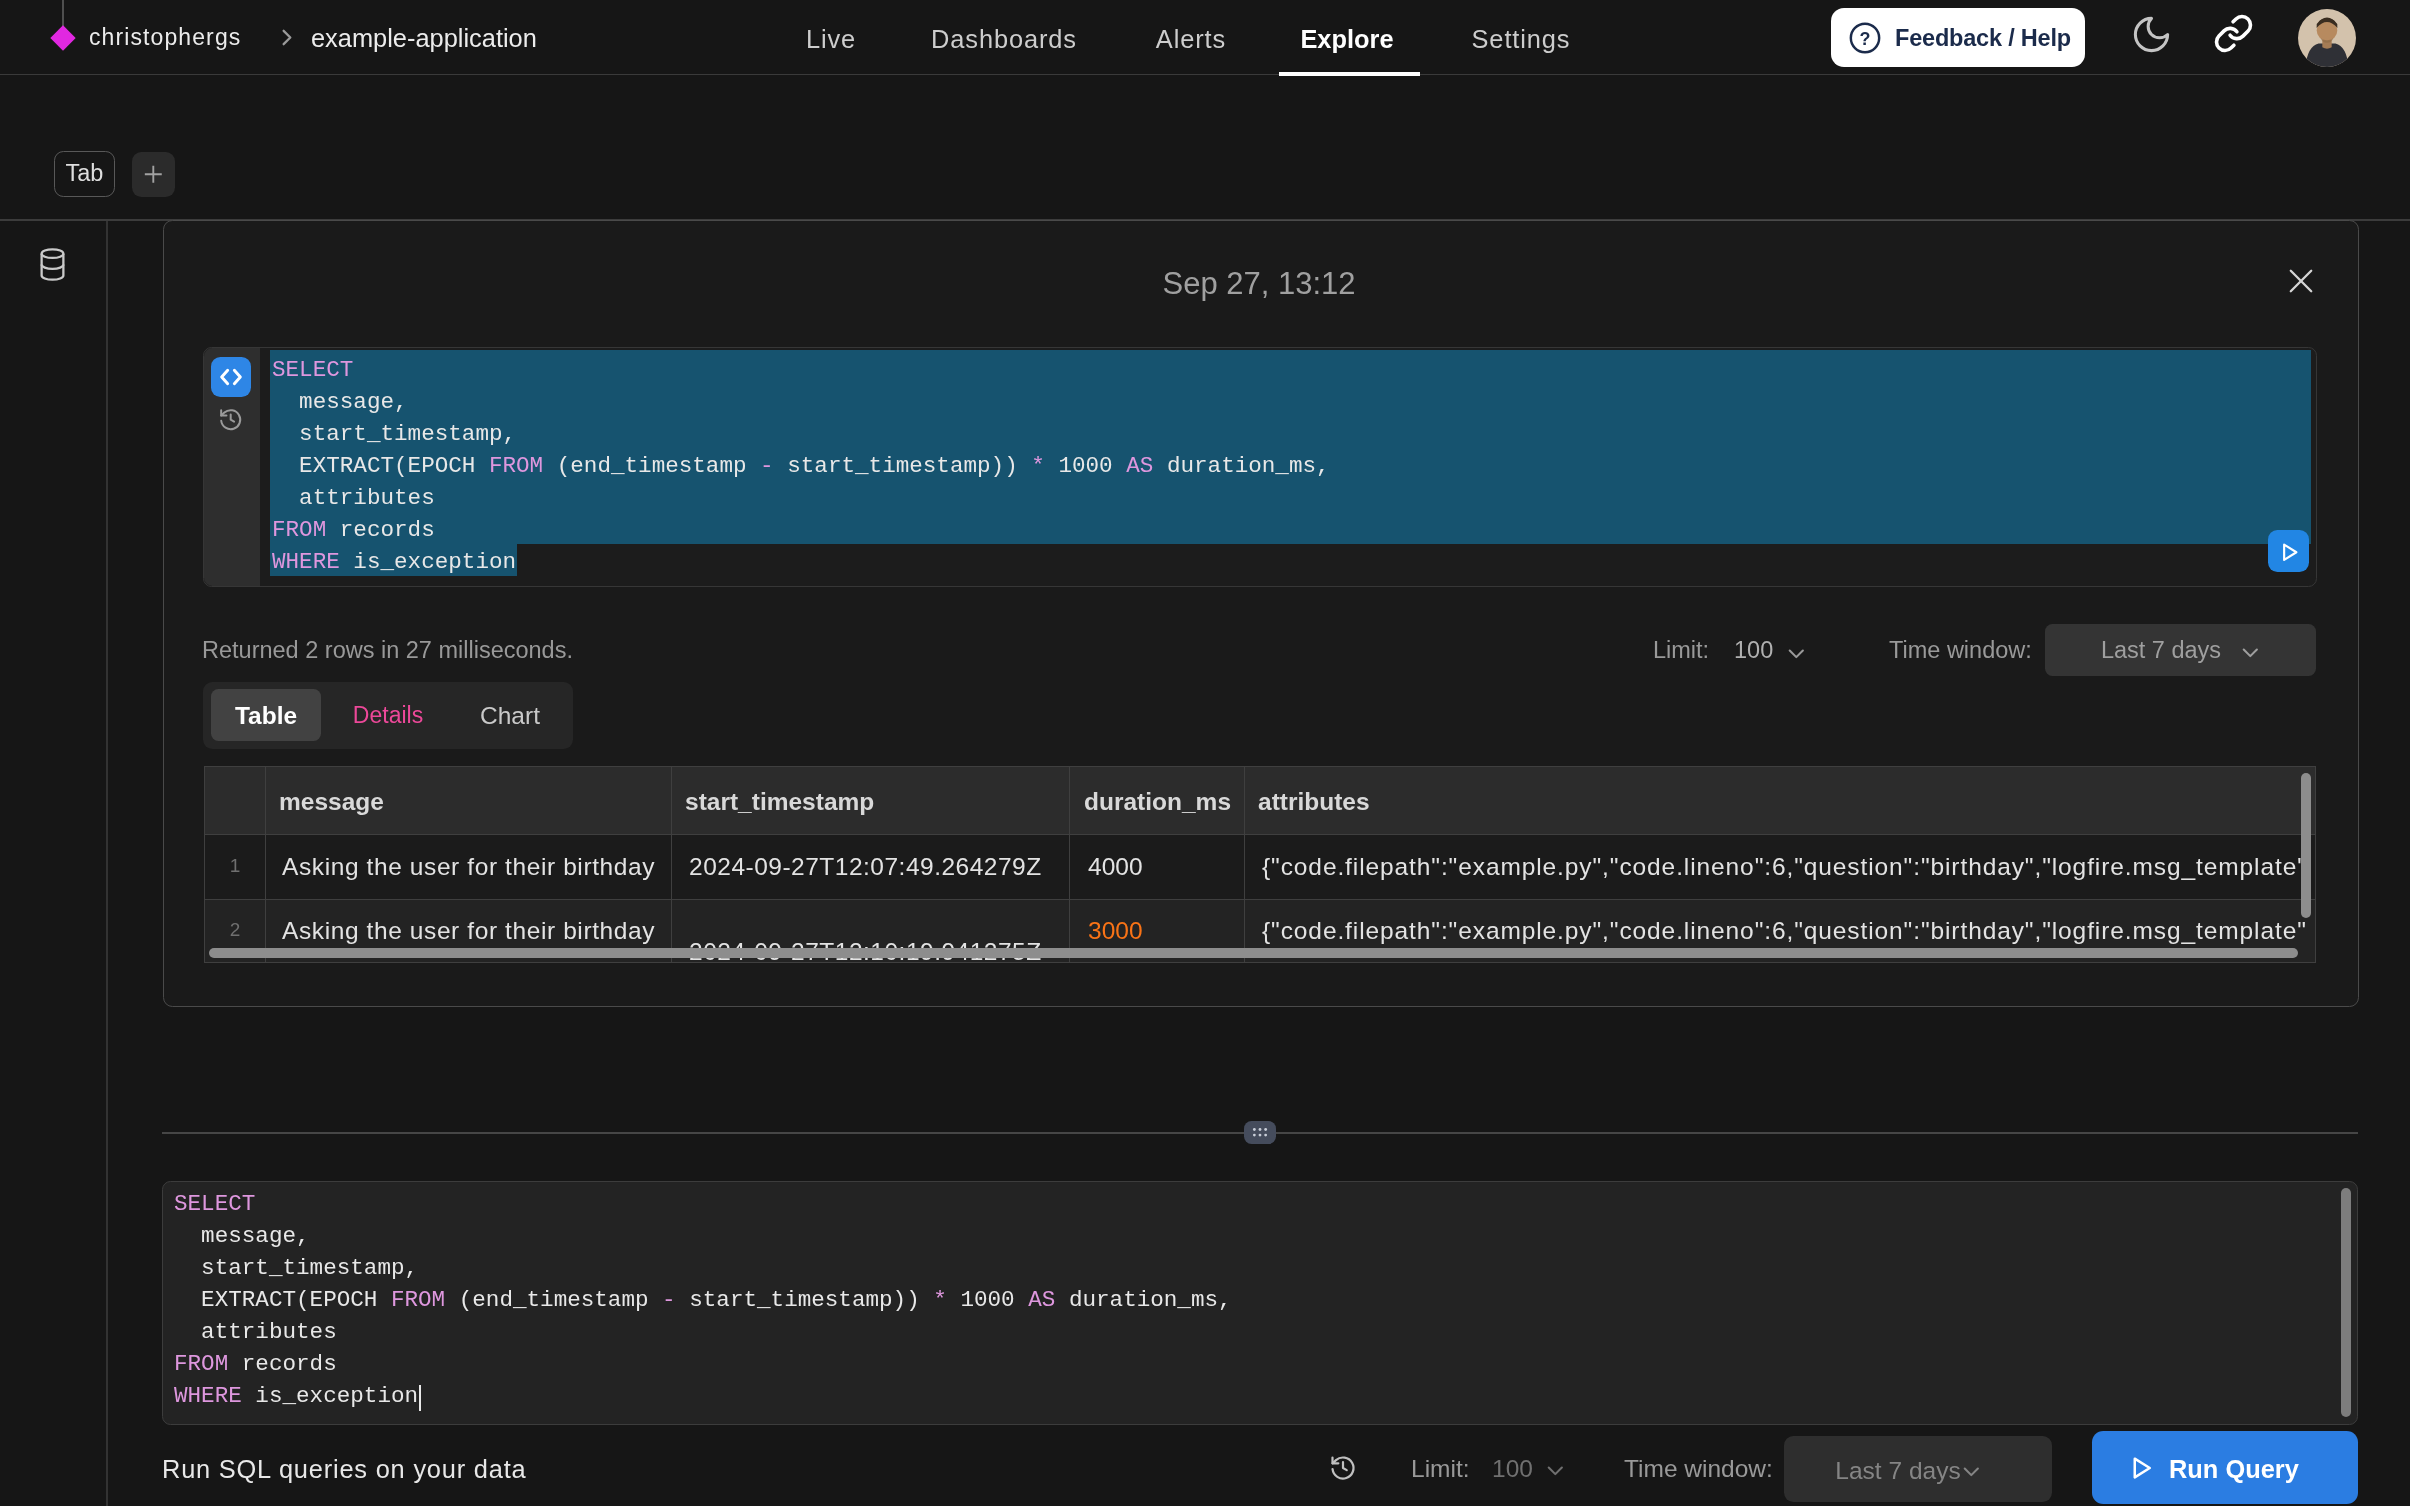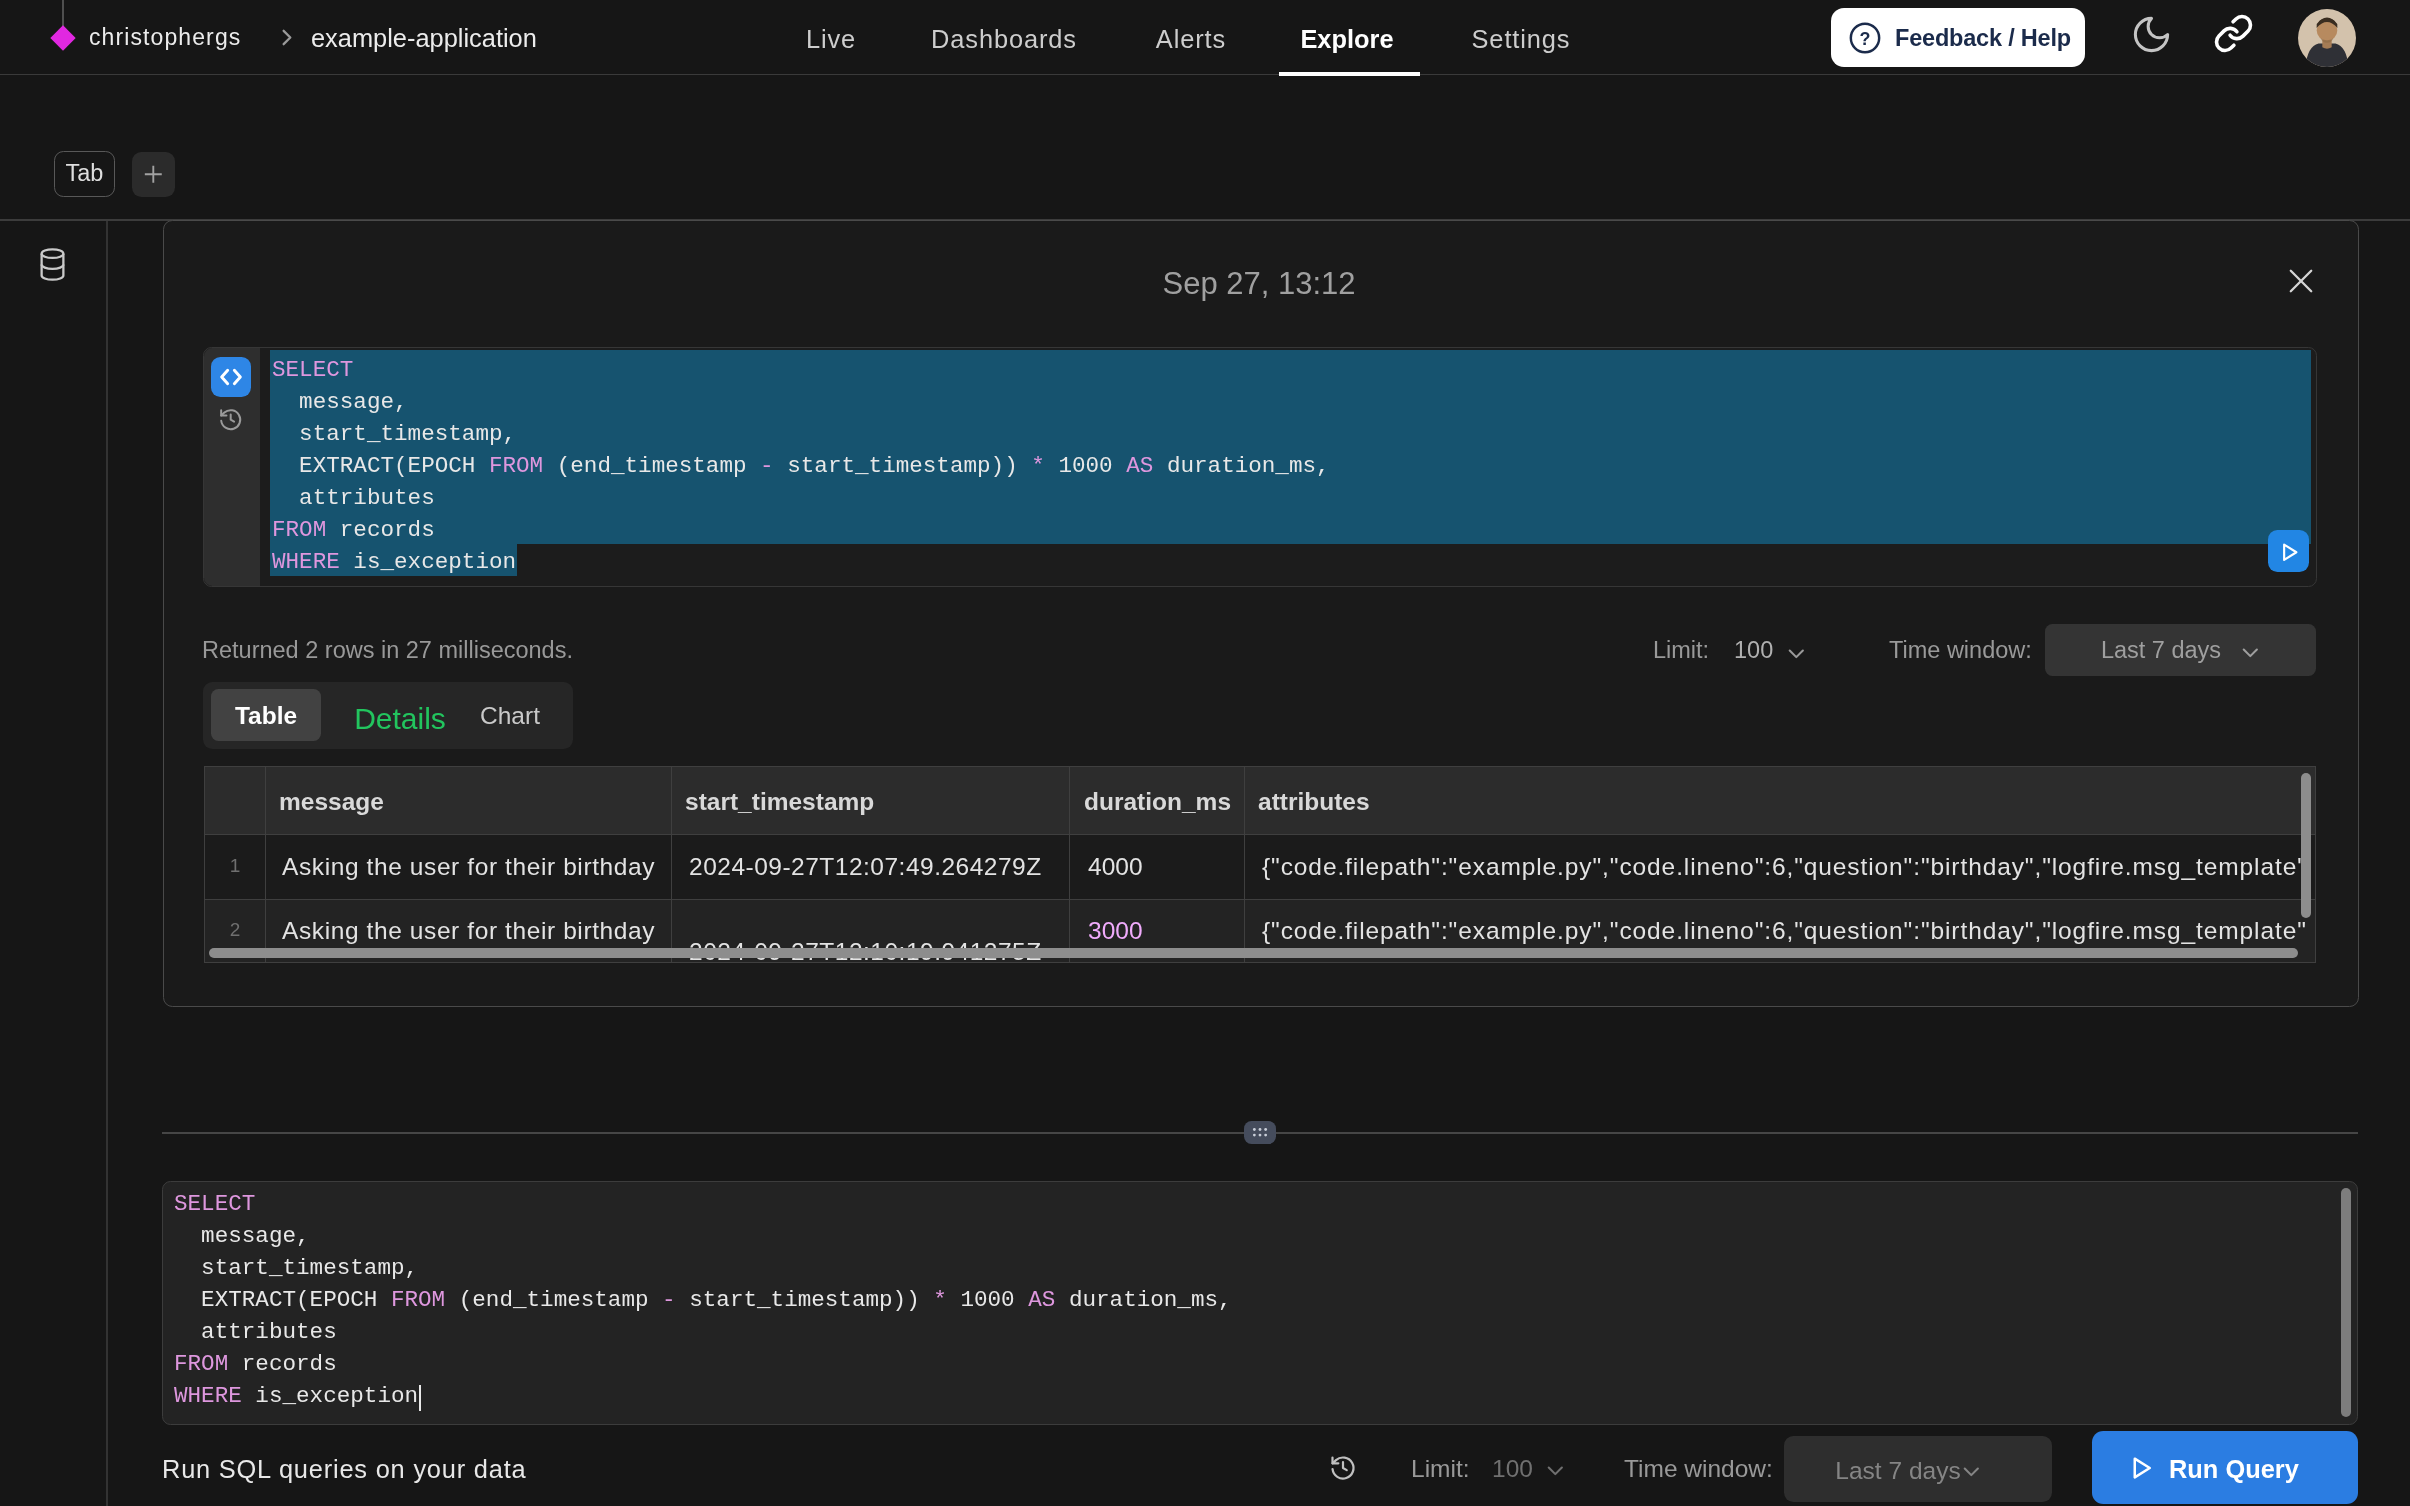--- a/index.html
+++ b/index.html
@@ -123,21 +123,21 @@
 <div class="abs" style="left:1889px;top:637px;font-size:23.5px;color:#999999;">Time window:</div>
 <div class="abs" style="left:2045px;top:624px;width:271px;height:52px;background:#343434;border-radius:7.5px;"></div>
 <div class="abs" style="left:2161px;top:637px;transform:translateX(-50%);font-size:23.5px;color:#9f9f9f;">Last 7 days</div>
 <svg class="abs" style="left:2239px;top:642px;" width="22.6" height="22.6" viewBox="0 0 24 24">
       <path d="M5 8l7 7 7-7" stroke="#9f9f9f" stroke-width="2.2" fill="none" stroke-linecap="round" stroke-linejoin="round"></path>
     </svg>
 
 <div class="abs" style="left:203px;top:682px;width:370px;height:67px;background:#262626;border-radius:9.4px;"></div>
 <div class="abs" style="left:211px;top:689px;width:110px;height:52px;background:#424242;border-radius:7.5px;"></div>
 <div class="abs" style="left:266px;top:702px;transform:translateX(-50%);font-size:24.5px;font-weight:700;color:#ffffff;">Table</div>
-<div class="abs" style="left:388px;top:702px;transform:translateX(-50%);font-size:30px;color:#22c55e;margin-left:12px;">Details</div>
+<div class="abs" style="left:388px;top:702px;transform:translateX(-50%);font-size:23px;color:#ec4899;">Details</div>
 <div class="abs" style="left:510px;top:702px;transform:translateX(-50%);font-size:24.5px;color:#c9c9c9;">Chart</div>
 
 <div class="abs" style="left:204px;top:766px;width:2112px;height:197px;border:1.4px solid #3f3f3f;background:#1b1b1b;overflow:hidden;">
   <div class="abs" style="left:0;top:0;width:2112px;height:68px;background:#2c2c2c;"></div>
   <div class="abs" style="left:0;top:133px;width:2112px;height:64px;background:#232323;"></div>
 
   <div class="abs" style="left:60px;top:0;width:1.4px;height:197px;background:#3f3f3f;"></div>
   <div class="abs" style="left:466px;top:0;width:1.4px;height:197px;background:#3f3f3f;"></div>
   <div class="abs" style="left:864px;top:0;width:1.4px;height:197px;background:#3f3f3f;"></div>
   <div class="abs" style="left:1039px;top:0;width:1.4px;height:197px;background:#3f3f3f;"></div>
@@ -151,21 +151,21 @@
 
   <div class="abs" style="left:30px;top:88px;transform:translateX(-50%);font-size:19px;color:#6f6f6f;">1</div>
   <div class="abs" style="left:77px;top:86px;font-size:24.5px;color:#e3e3e3;letter-spacing:0.6px;">Asking the user for their birthday</div>
   <div class="abs" style="left:484px;top:86px;font-size:24.5px;color:#e3e3e3;letter-spacing:0.5px;">2024-09-27T12:07:49.264279Z</div>
   <div class="abs" style="left:883px;top:86px;font-size:24.5px;color:#e3e3e3;">4000</div>
   <div class="abs" style="left:1057px;top:86px;font-size:24.5px;color:#e3e3e3;letter-spacing:0.9px;white-space:nowrap;">{"code.filepath":"example.py","code.lineno":6,"question":"birthday","logfire.msg_template"</div>
 
   <div class="abs" style="left:30px;top:152px;transform:translateX(-50%);font-size:19px;color:#6f6f6f;">2</div>
   <div class="abs" style="left:77px;top:150px;font-size:24.5px;color:#e3e3e3;letter-spacing:0.6px;">Asking the user for their birthday</div>
   <div class="abs" style="left:484px;top:150px;font-size:24.5px;color:#e3e3e3;letter-spacing:0.5px;margin-top:21px;">2024-09-27T12:10:19.941275Z</div>
-  <div class="abs" style="left:883px;top:150px;font-size:24.5px;color:#f0abfc;">3000</div>
+  <div class="abs" style="left:883px;top:150px;font-size:24.5px;color:#f97316;">3000</div>
   <div class="abs" style="left:1057px;top:150px;font-size:24.5px;color:#e3e3e3;letter-spacing:0.9px;white-space:nowrap;">{"code.filepath":"example.py","code.lineno":6,"question":"birthday","logfire.msg_template"</div>
 </div>
 
 <div class="abs" style="left:2301px;top:773px;width:10.4px;height:145px;background:#8d8d8d;border-radius:5.6px;"></div>
 <div class="abs" style="left:209px;top:948px;width:2089px;height:10.4px;background:#8d8d8d;border-radius:5.6px;"></div>
 
 <div class="abs" style="left:162px;top:1132px;width:2196px;height:1.9px;background:#464646;"></div>
 <div class="abs" style="left:1244px;top:1121px;width:32px;height:22.6px;background:#454c5c;border-radius:7.5px;"></div>
 <svg class="abs" style="left:1244px;top:1121px;" width="32" height="22.6" viewBox="0 0 34 24">
       <g fill="#c9ced8">

